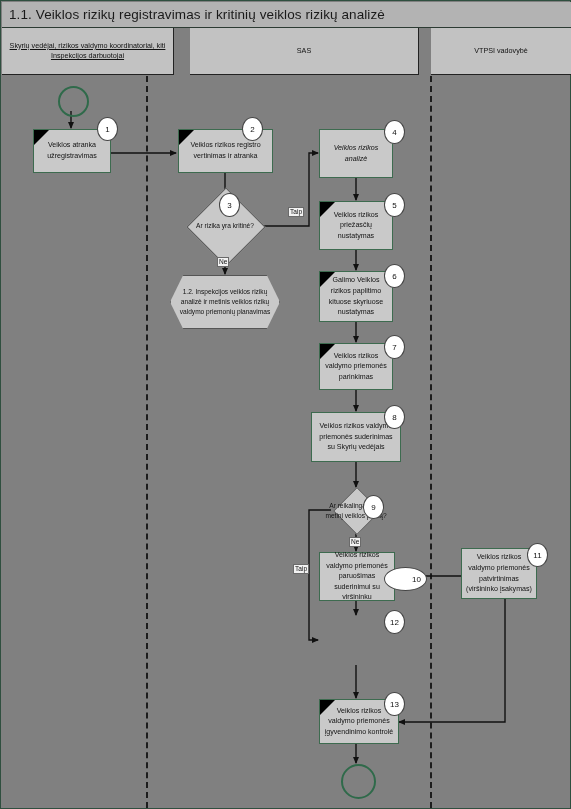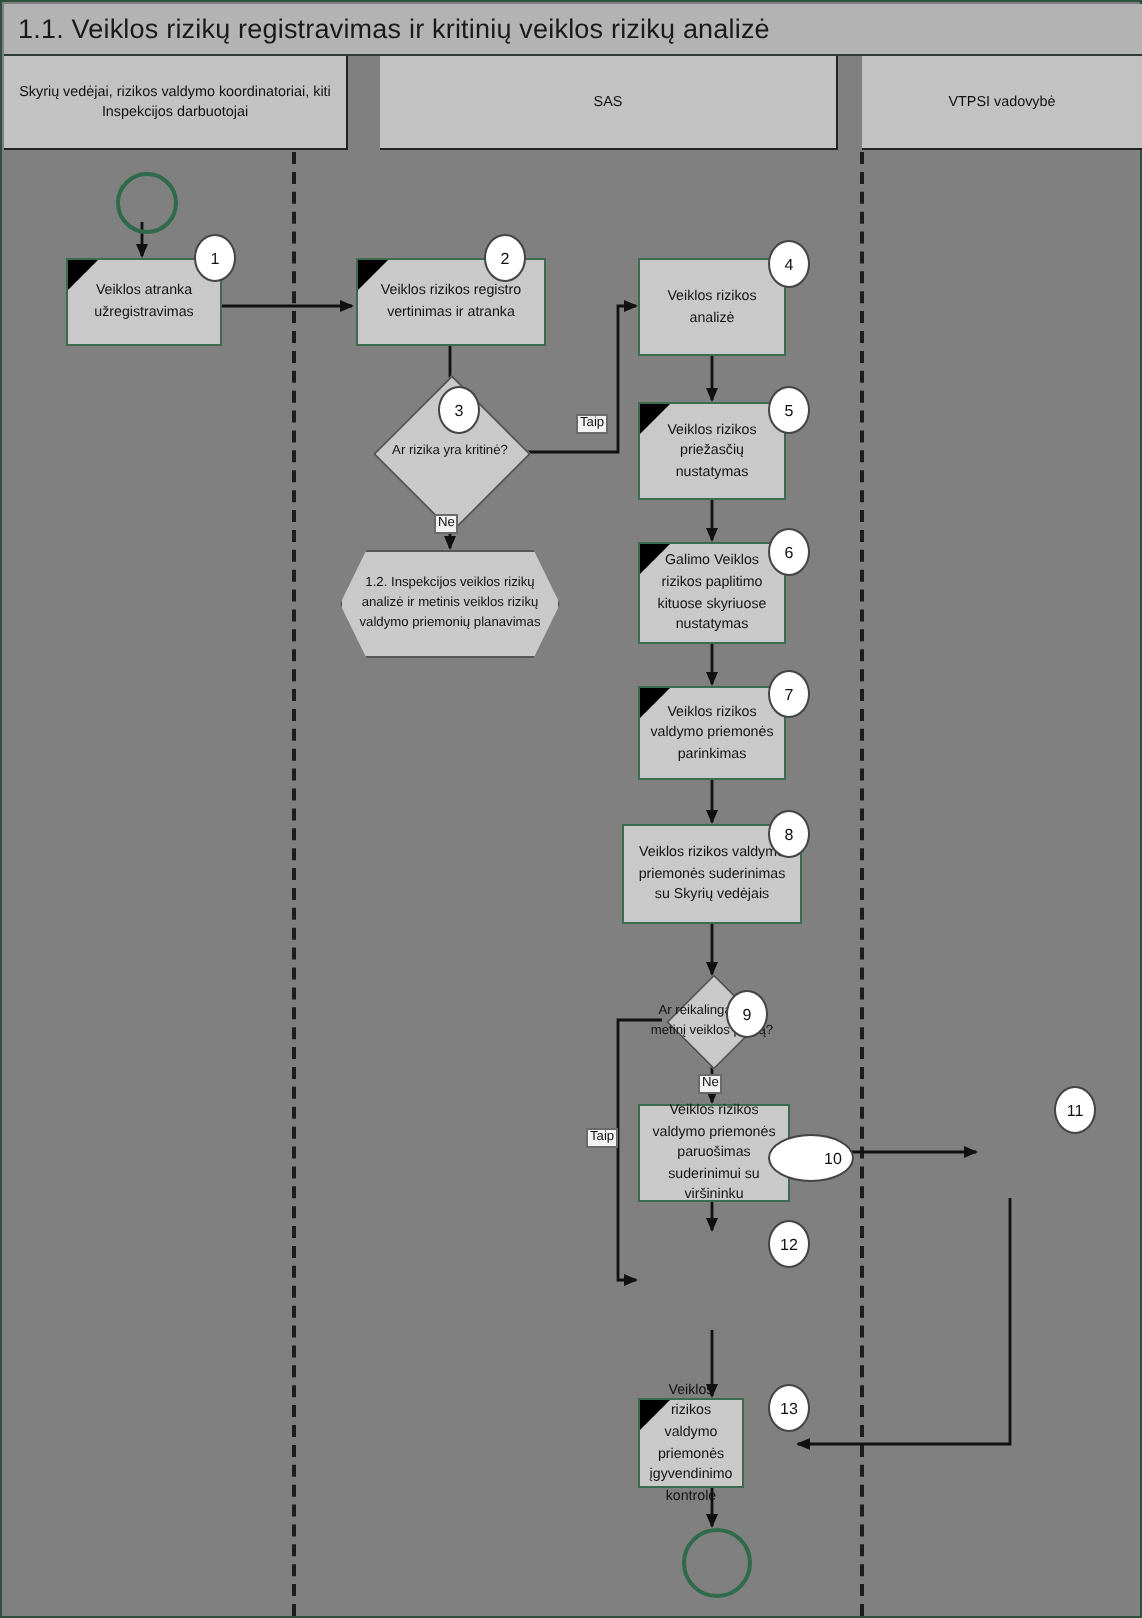--- a/index.html
+++ b/index.html
@@ -32,21 +32,21 @@
     position:absolute;top:27px;height:47px;
     background:#c2c2c2;
     border-right:1px solid #222;
     border-bottom:1px solid #222;
     box-sizing:border-box;
     display:flex;align-items:center;justify-content:center;
     text-align:center;
     font-size:7.2px;color:#111;line-height:1.45;
     padding:0 4px;
   }
-  #lane-head-1{left:1px;width:172px;}
+  #lane-head-1{left:1px;width:172px;text-decoration:underline;}
   #lane-head-2{left:189px;width:229px;}
   #lane-head-3{left:430px;width:140px;border-right:none;}
   
   .lane-divider{
     position:absolute;top:75px;width:0;height:732px;
     border-left:2px dashed #1d1d1d;
   }
   #divider-1{left:145px;}
   #divider-2{left:429px;}
   
@@ -203,21 +203,21 @@
   <div class="step-num" style="left:241px;top:116px;">2</div>
 
   <div class="diamond" style="left:197px;top:198px;width:54px;height:54px;"></div>
   <div class="diamond-label" style="left:192px;top:207px;width:64px;height:36px;">Ar rizika yra kritinė?</div>
   <div class="step-num" style="left:218px;top:192px;">3</div>
 
   <div class="hexagon" style="left:169px;top:274px;width:110px;height:54px;">
     <span>1.2. Inspekcijos veiklos rizikų analizė ir metinis veiklos rizikų valdymo priemonių planavimas</span>
   </div>
 
-  <div class="node" style="left:318px;top:128px;width:74px;height:49px;">
+  <div class="node" style="left:318px;top:128px;width:74px;height:49px;font-style:italic;">
     <span class="label">Veiklos rizikos analizė</span>
   </div>
   <div class="step-num" style="left:383px;top:119px;">4</div>
 
   <div class="node corner" style="left:318px;top:200px;width:74px;height:49px;">
     <span class="label">Veiklos rizikos priežasčių nustatymas</span>
   </div>
   <div class="step-num" style="left:383px;top:192px;">5</div>
 
   <div class="node corner" style="left:318px;top:270px;width:74px;height:51px;">
@@ -237,25 +237,28 @@
 
   <div class="diamond" style="left:339px;top:493px;width:32px;height:32px;"></div>
   <div class="diamond-label" style="left:324px;top:494px;width:62px;height:31px;">Ar reikalinga keisti metinį veiklos planą?</div>
   <div class="step-num" style="left:362px;top:494px;">9</div>
 
   <div class="node" style="left:318px;top:551px;width:76px;height:49px;">
     <span class="label">Veiklos rizikos valdymo priemonės paruošimas suderinimui su viršininku</span>
   </div>
   <div class="step-num" style="left:383px;top:566px;padding-left:22px;">10</div>
 
+  <div class="node" style="left:460px;top:547px;width:76px;height:51px;">
+    <span class="label">Veiklos rizikos valdymo priemonės patvirtinimas (viršininko įsakymas)</span>
+  </div>
   <div class="step-num" style="left:526px;top:542px;">11</div>
 
   <div class="step-num" style="left:383px;top:609px;">12</div>
 
-  <div class="node corner" style="left:318px;top:698px;width:53px;height:45px;">
+  <div class="node corner" style="left:318px;top:698px;width:80px;height:45px;">
     <span class="label">Veiklos rizikos valdymo priemonės įgyvendinimo kontrolė</span>
   </div>
   <div class="step-num" style="left:383px;top:691px;">13</div>
 
   <div class="edge-label" style="left:287px;top:206px;">Taip</div>
   <div class="edge-label" style="left:216px;top:256px;">Ne</div>
   <div class="edge-label" style="left:292px;top:563px;">Taip</div>
   <div class="edge-label" style="left:348px;top:536px;">Ne</div>
 
 </div>

